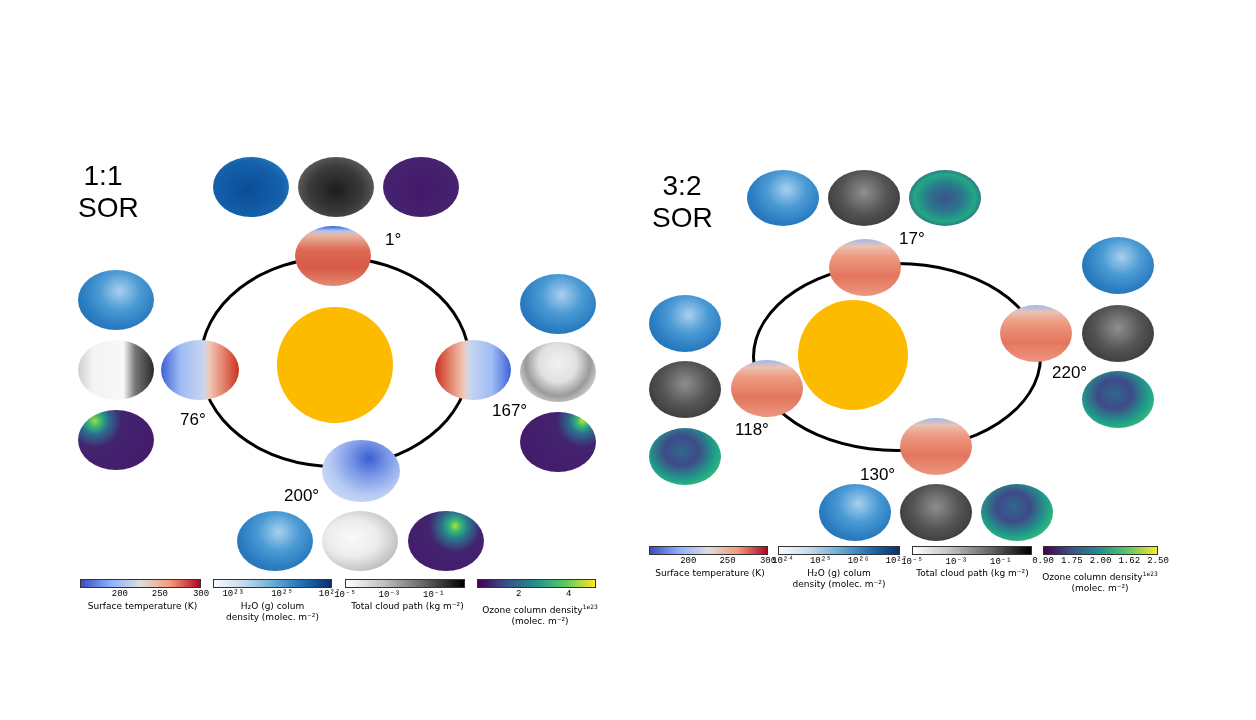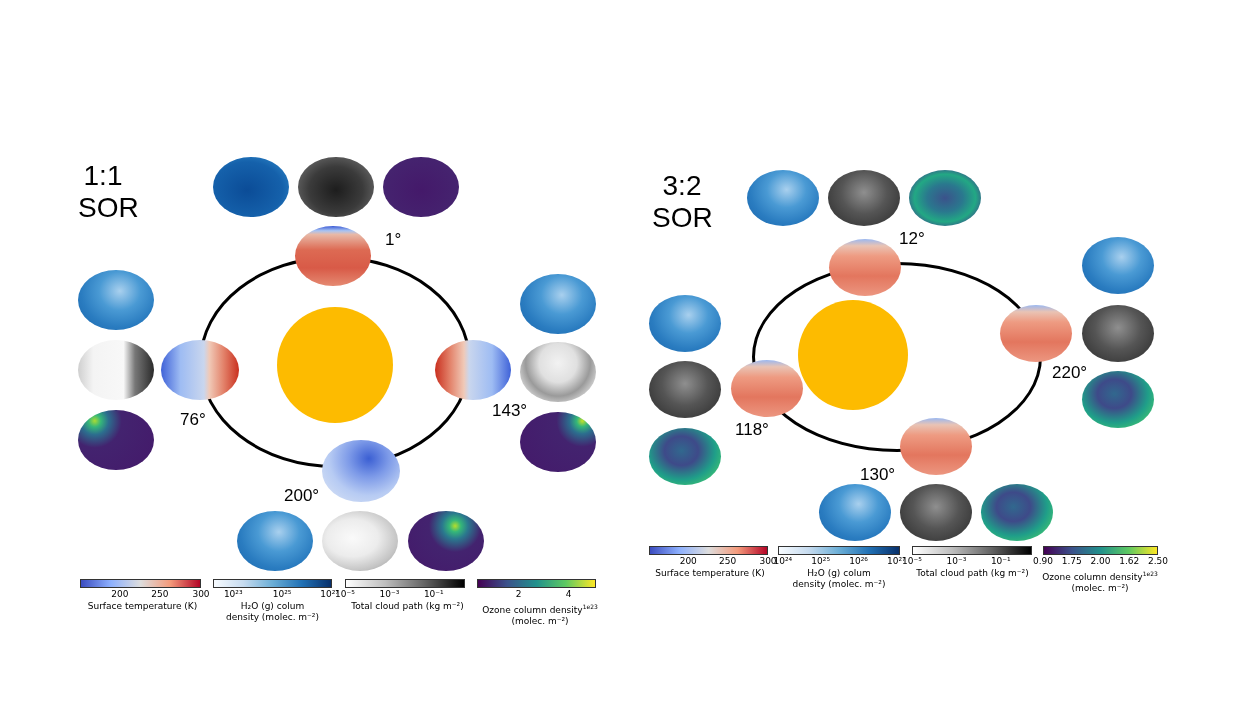--- a/index.html
+++ b/index.html
@@ -4,21 +4,21 @@
 <style>
   html,body{margin:0;padding:0;background:#fff;}
   body{width:1256px;height:720px;position:relative;overflow:hidden;font-family:"Liberation Sans",sans-serif;color:#000;}
   .panel-title{position:absolute;font-size:28px;line-height:32px;text-align:center;font-family:"Liberation Sans",sans-serif;}
   .globe{position:absolute;border-radius:50%;}
   .deg{position:absolute;font-size:17px;font-family:"Liberation Sans",sans-serif;}
   .sun{position:absolute;border-radius:50%;background:#fdbb00;}
   .orbit{position:absolute;border:3px solid #000;border-radius:50%;box-sizing:border-box;}
   .cbar{position:absolute;height:9px;border:1px solid #333;box-sizing:border-box;}
   .cticks{position:absolute;font-size:9px;font-family:"DejaVu Sans",sans-serif;}
-  .ctick{position:absolute;top:0;transform:translateX(-50%);white-space:nowrap;}
+  .ctick{position:absolute;top:0;transform:translateX(-50%);white-space:nowrap;font-family:Liberation Mono, monospace;}
   .clabel{position:absolute;font-size:9px;font-family:"DejaVu Sans",sans-serif;text-align:center;line-height:11px;}
   sup{font-size:6px;}
   .t-temp-red-cap{background:linear-gradient(to bottom,#3c5bd6 0%,#a9c4f2 8%,#e8b9a7 14%,#dd6a53 40%,#d85a47 70%,#e58a72 100%);}
   .t-temp-half-l{background:linear-gradient(to right,#3f62d8 0%,#9ebcf3 25%,#c9d6ee 55%,#f0c9b7 62%,#e3836b 80%,#c9301f 100%);}
   .t-temp-half-r{background:linear-gradient(to right,#c9301f 0%,#e3836b 20%,#f0c9b7 38%,#c9d6ee 45%,#9ebcf3 75%,#3f62d8 100%);}
   .t-temp-cold{background:radial-gradient(ellipse at 60% 30%, #3b5fd3 0%, #7d9ae8 30%, #b7cbf3 60%, #cfdcf4 85%, #3c5bd6 100%);}
   .t-temp-warm-cap{background:linear-gradient(to bottom,#9bb8f0 0%,#e9c3b4 12%,#ee9b82 30%,#e3765e 65%,#ec9680 100%);}
   .t-h2o-dark{background:radial-gradient(ellipse at 45% 55%, #0b4c97 0%, #1561ab 60%, #2e86c8 90%, #2d6fbf 100%);}
   .t-h2o{background:radial-gradient(ellipse at 55% 35%, #a9d0ee 0%, #4a9ad4 35%, #2a7cc0 65%, #1a64aa 100%);}
   .t-cloud-dark{background:radial-gradient(ellipse at 50% 55%, #1d1d1d 0%, #3b3b3b 50%, #6a6a6a 85%, #cfcfcf 100%);}
@@ -60,21 +60,21 @@
   <div class="globe t-h2o" style="left:78px;top:270px;width:76px;height:60px;"></div>
   <div class="globe t-cloud-half" style="left:78px;top:340px;width:76px;height:60px;"></div>
   <div class="globe t-oz-spot-tl" style="left:78px;top:410px;width:76px;height:60px;"></div>
   <div class="globe t-temp-half-l" style="left:161px;top:340px;width:78px;height:60px;"></div>
   <div class="deg" style="left:180px;top:410px;">76°</div>
 
   <div class="globe t-h2o" style="left:520px;top:274px;width:76px;height:60px;"></div>
   <div class="globe t-cloud-swirl" style="left:520px;top:342px;width:76px;height:60px;"></div>
   <div class="globe t-oz-spot-tr" style="left:520px;top:412px;width:76px;height:60px;"></div>
   <div class="globe t-temp-half-r" style="left:435px;top:340px;width:76px;height:60px;"></div>
-  <div class="deg" style="left:492px;top:401px;">143°</div>
+  <div class="deg" style="left:492px;top:401px;">167°</div>
 
   <div class="globe t-temp-cold" style="left:322px;top:440px;width:78px;height:62px;"></div>
   <div class="deg" style="left:284px;top:486px;">200°</div>
   <div class="globe t-h2o" style="left:237px;top:511px;width:76px;height:60px;"></div>
   <div class="globe t-cloud-light" style="left:322px;top:511px;width:76px;height:60px;"></div>
   <div class="globe t-oz-spot-c" style="left:408px;top:511px;width:76px;height:60px;"></div>
 
   <div class="cbar cb-temp" style="left:80px;top:579px;width:121px;"></div>
   <div class="cticks" style="left:80px;top:589px;width:121px;">
     <span class="ctick" style="left:33%">200</span>
@@ -119,21 +119,21 @@
     <div>SOR</div>
   </div>
 
   <div class="orbit" style="left:752px;top:262px;width:290px;height:190px;"></div>
   <div class="sun" style="left:798px;top:300px;width:110px;height:110px;"></div>
 
   <div class="globe t-h2o" style="left:747px;top:170px;width:72px;height:56px;"></div>
   <div class="globe t-cloud-gray" style="left:828px;top:170px;width:72px;height:56px;"></div>
   <div class="globe t-oz-var" style="left:909px;top:170px;width:72px;height:56px;"></div>
   <div class="globe t-temp-warm-cap" style="left:829px;top:239px;width:72px;height:57px;"></div>
-  <div class="deg" style="left:899px;top:229px;">12°</div>
+  <div class="deg" style="left:899px;top:229px;">17°</div>
 
   <div class="globe t-h2o" style="left:649px;top:295px;width:72px;height:57px;"></div>
   <div class="globe t-cloud-gray" style="left:649px;top:361px;width:72px;height:57px;"></div>
   <div class="globe t-oz-var2" style="left:649px;top:428px;width:72px;height:57px;"></div>
   <div class="globe t-temp-warm-cap" style="left:731px;top:360px;width:72px;height:57px;"></div>
   <div class="deg" style="left:735px;top:420px;">118°</div>
 
   <div class="globe t-h2o" style="left:1082px;top:237px;width:72px;height:57px;"></div>
   <div class="globe t-cloud-gray" style="left:1082px;top:305px;width:72px;height:57px;"></div>
   <div class="globe t-oz-var2" style="left:1082px;top:371px;width:72px;height:57px;"></div>

